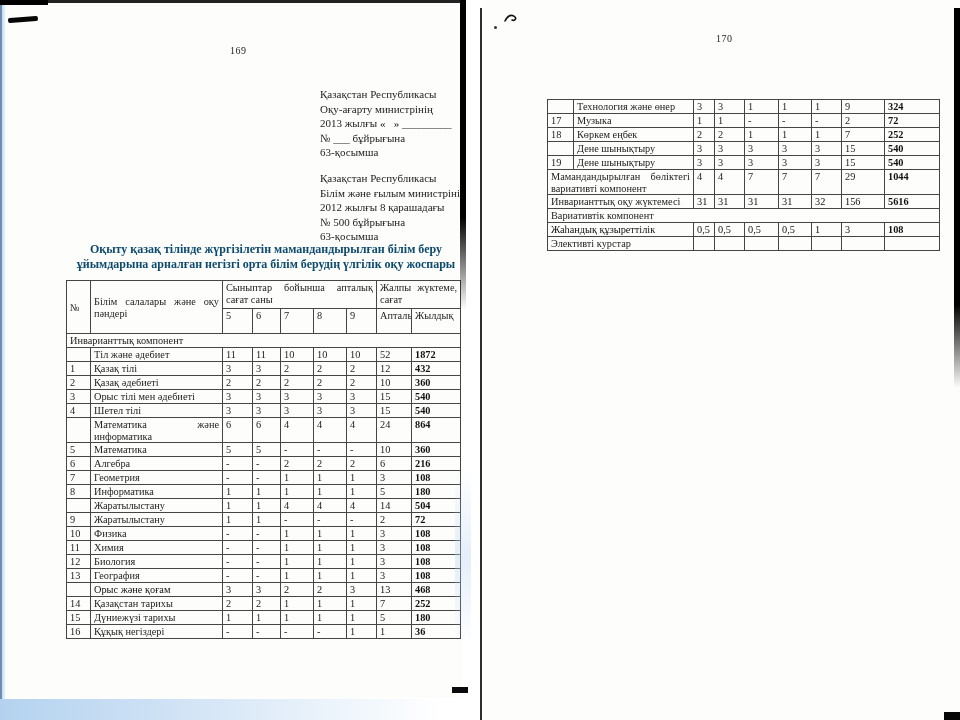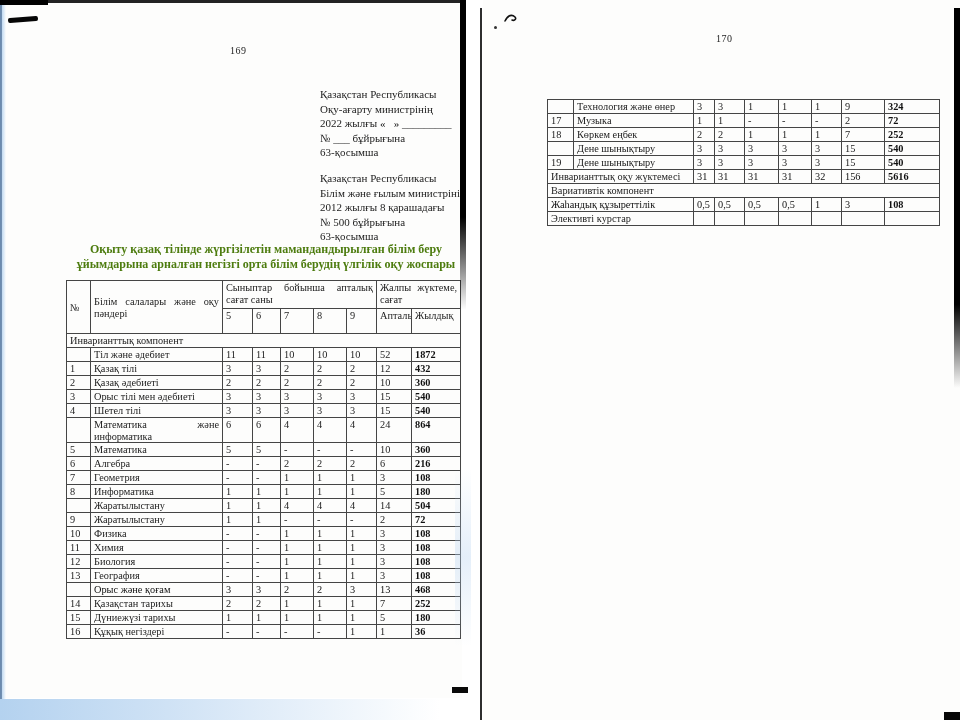--- a/index.html
+++ b/index.html
@@ -22,21 +22,21 @@
   #pn-right{left:716px;top:33px;}
 
   
   .approval{font-size:11px;line-height:14.6px;color:#1c1c1c;}
   .approval div{white-space:pre;margin-left:48px;}
   #approval1{left:272px;top:87px;}
   #approval2{left:272px;top:171px;}
 
   
   #doc-title{left:62px;top:242px;width:408px;text-align:center;
-    font-size:12px;font-weight:bold;line-height:15px;color:#4d7c0f;}
+    font-size:12px;font-weight:bold;line-height:15px;color:#0c4a6e;}
   #doc-title div{white-space:nowrap;}
 
   
   #table-left-wrap{left:66px;top:280px;}
   #table-right-wrap{left:547px;top:91px;}
   table.doc-table{border-collapse:collapse;table-layout:fixed;}
   .doc-table td,.doc-table th{
     border:1px solid #454545;
     font-family:"Liberation Serif","DejaVu Serif",serif;
     font-size:10.3px;line-height:11.5px;color:#1d1d1d;
@@ -75,21 +75,21 @@
 </head>
 <body>
 
 <div id="page-left" class="abs sheet"></div>
 <div id="page-right" class="abs sheet"></div>
 
 <div id="pn-left" class="abs pagenum">169</div>
 <div id="approval1" class="abs approval">
     <div>Қазақстан Республикасы</div>
     <div>Оқу-ағарту министрінің</div>
-    <div>2022 жылғы «   » _________</div>
+    <div>2013 жылғы «   » _________</div>
     <div>№ ___ бұйрығына</div>
     <div>63-қосымша</div>
   </div>
 <div id="approval2" class="abs approval">
     <div>Қазақстан Республикасы</div>
     <div>Білім және ғылым министрінің</div>
     <div>2012 жылғы 8 қарашадағы</div>
     <div>№ 500 бұйрығына</div>
     <div>63-қосымша</div>
   </div>
@@ -419,20 +419,30 @@
           <td class="lbl">Дене шынықтыру</td>
           <td>3</td>
           <td>3</td>
           <td>3</td>
           <td>3</td>
           <td>3</td>
           <td>15</td>
           <td class="yr">540</td>
         </tr>
         <tr>
+          <td class="lbl" colspan="2">Мамандандырылған бөліктегі вариативті компонент</td>
+          <td>4</td>
+          <td>4</td>
+          <td>7</td>
+          <td>7</td>
+          <td>7</td>
+          <td>29</td>
+          <td class="yr">1044</td>
+        </tr>
+        <tr>
           <td class="lbl" colspan="2">Инварианттық оқу жүктемесі</td>
           <td class="b">31</td>
           <td class="b">31</td>
           <td class="b">31</td>
           <td class="b">31</td>
           <td class="b">32</td>
           <td class="b">156</td>
           <td class="yr">5616</td>
         </tr>
         <tr>

